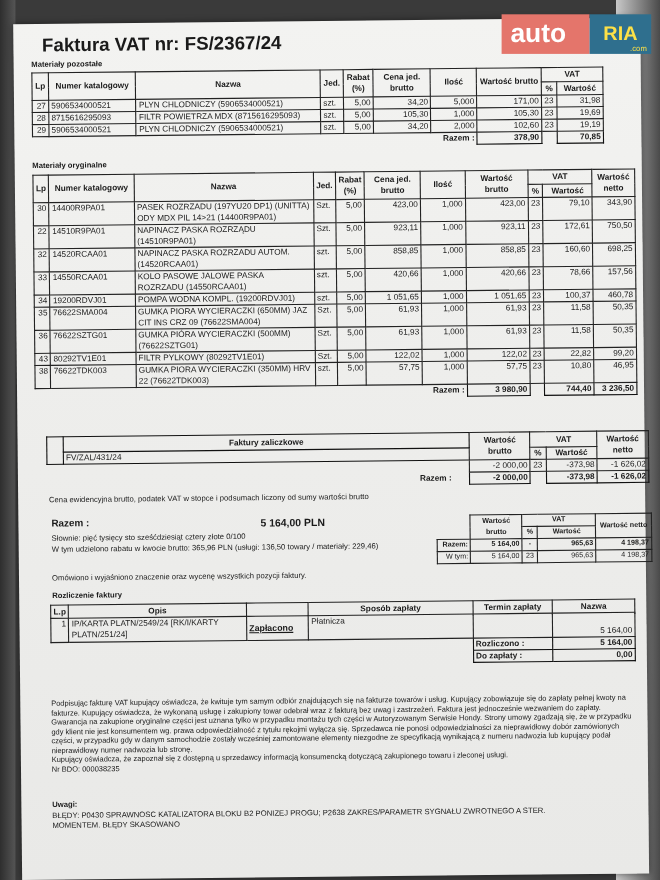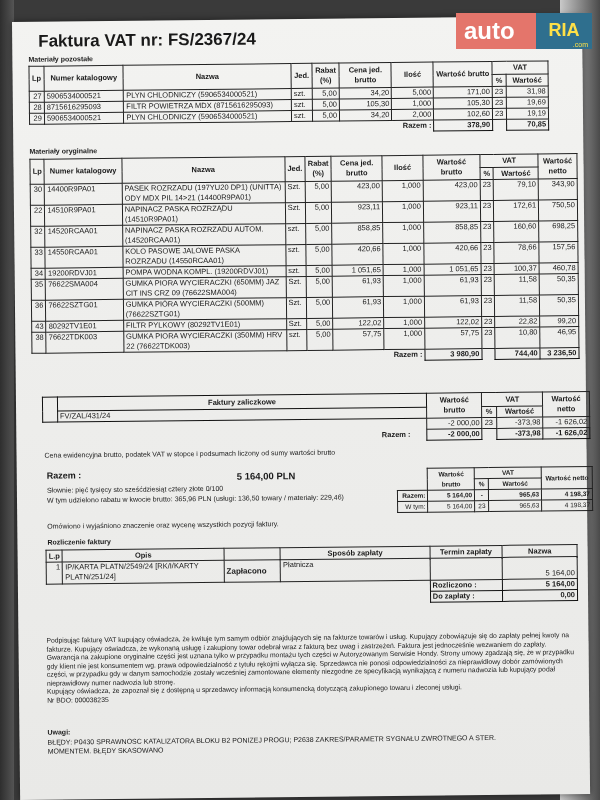--- a/index.html
+++ b/index.html
@@ -383,21 +383,21 @@
       <th>L.p</th>
       <th>Opis</th>
       <th rowspan="1"></th>
       <th rowspan="2">Sposób zapłaty</th>
       <th rowspan="2">Termin zapłaty</th>
       <th rowspan="2">Nazwa</th>
     </tr>
     <tr>
       <td class="num" rowspan="2">1</td>
       <td rowspan="2">IP/KARTA PLATN/2549/24 [RK/I/KARTY PLATN/251/24]</td>
-      <td rowspan="2" class="bold" style="vertical-align:middle;font-size:8px;">Zapłacono</td>
+      <td rowspan="2" class="bold" style="vertical-align:middle;font-size:8px;text-decoration:underline;">Zapłacono</td>
     </tr>
     <tr style="height:22px">
       <td>Płatnicza</td>
       <td></td>
       <td class="num" style="vertical-align:bottom;">5 164,00</td>
     </tr>
     <tr class="totals">
       <td class="noborder" colspan="4"></td>
       <td class="thick">Rozliczono :</td>
       <td class="num thick">5 164,00</td>

